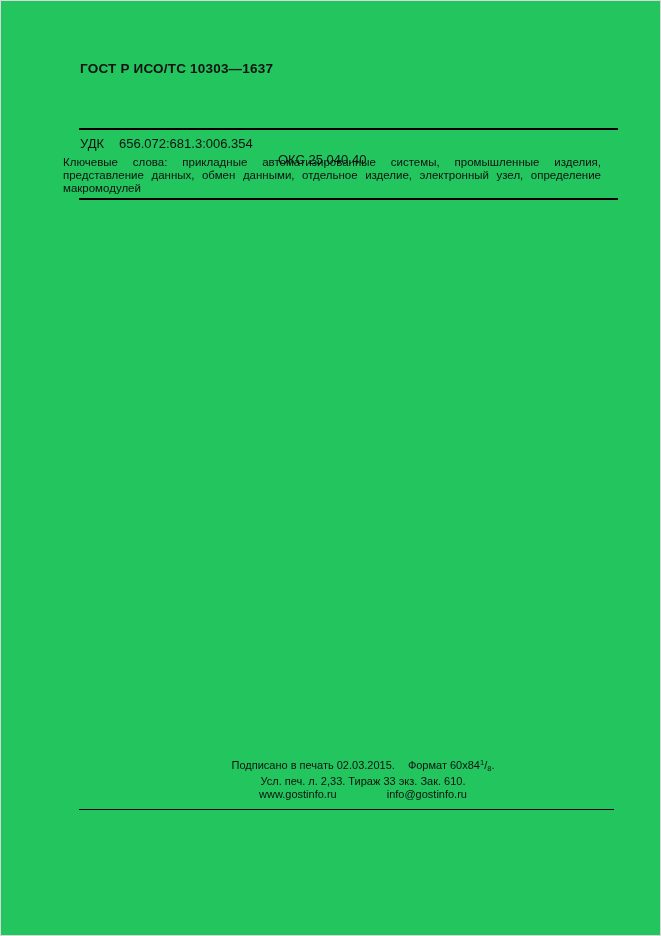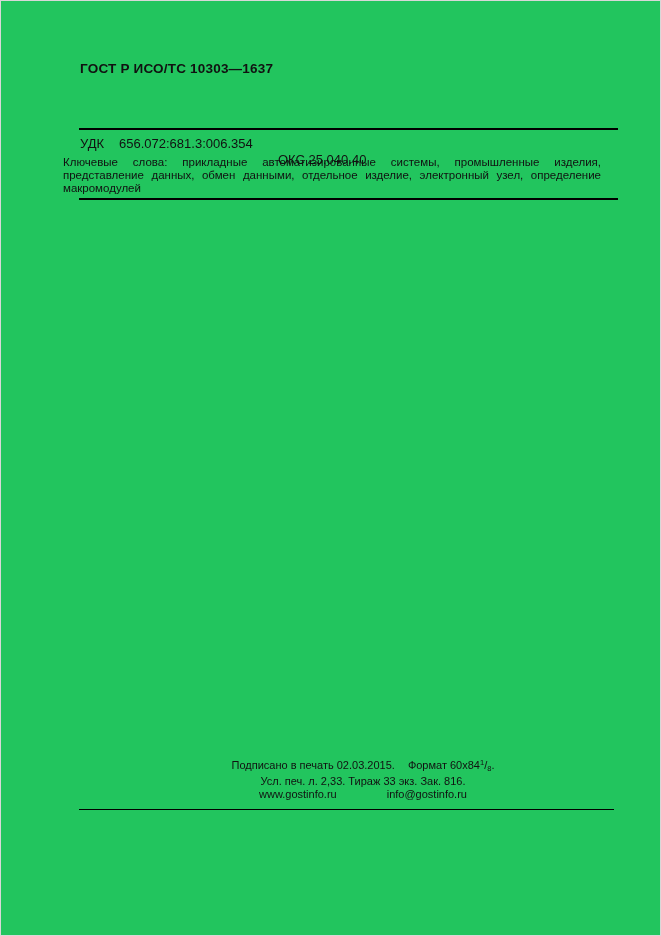--- a/index.html
+++ b/index.html
@@ -98,21 +98,21 @@
   <div class="keywords">Ключевые слова: прикладные автоматизированные системы, промышленные изделия, представление данных, обмен данными, отдельное изделие, электронный узел, определение макромодулей</div>
 
   <div class="rule rule-keywords"></div>
 
   <div class="imprint">
 
     <div class="imprint-line">
       <span>Подписано в печать 02.03.2015.</span><span class="format-part"><span>Формат 60х84</span><sup>1</sup><span>/</span><sub>8</sub><span>.</span></span>
     </div>
 
-    <div class="imprint-line">Усл. печ. л. 2,33. Тираж 33 экз. Зак. 816.</div>
+    <div class="imprint-line">Усл. печ. л. 2,33. Тираж 33 экз. Зак. 610.</div>
 
 
 
 
     <div class="contacts-line">
       <span>www.gostinfo.ru</span>
       <span>info@gostinfo.ru</span>
     </div>
 
   </div>

